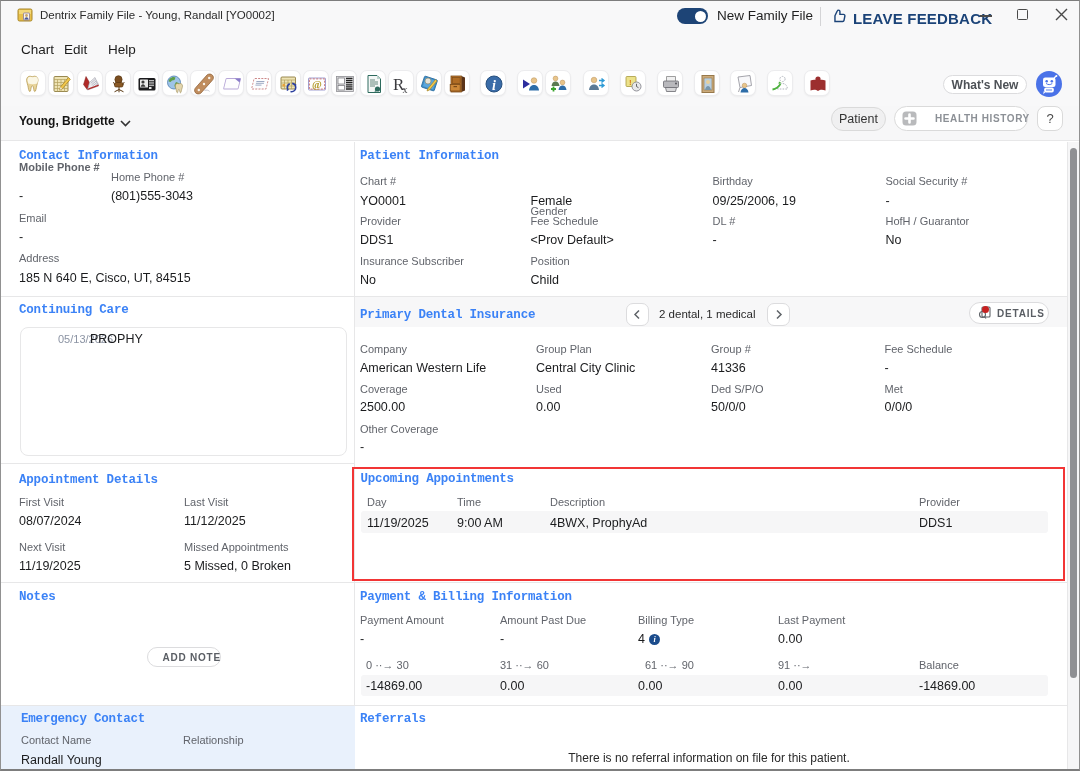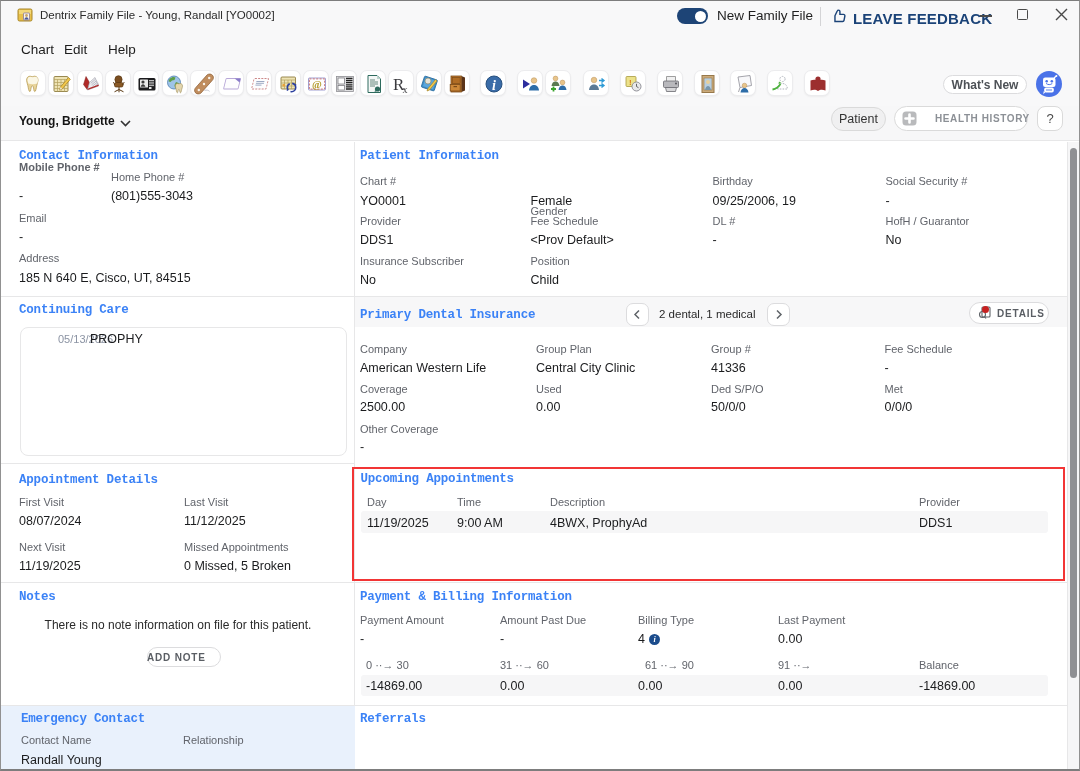--- a/index.html
+++ b/index.html
@@ -315,26 +315,25 @@
   <div class="val" style="left:89px;top:330px;">PROPHY</div>
 
   <div class="hdr" style="left:18px;top:471px;">Appointment Details</div>
   <div class="lbl" style="left:18px;top:494.5px;">First Visit</div>
   <div class="lbl" style="left:183px;top:494.5px;">Last Visit</div>
   <div class="val" style="left:18px;top:512px;">08/07/2024</div>
   <div class="val" style="left:183px;top:512px;">11/12/2025</div>
   <div class="lbl" style="left:18px;top:539.5px;">Next Visit</div>
   <div class="lbl" style="left:183px;top:539.5px;">Missed Appointments</div>
   <div class="val" style="left:18px;top:557px;">11/19/2025</div>
-  <div class="val" style="left:183px;top:557px;">0 Missed, 5 Broken</div>
+  <div class="val" style="left:183px;top:557px;">5 Missed, 0 Broken</div>
 
   <div class="hdr" style="left:18px;top:588px;">Notes</div>
-  <div class="abs" style="left:0;top:617px;width:354px;text-align:center;font-size:12px;color:#2a2a2a;">There is no note information on file for this patient.</div>
   <div class="abs" style="left:146px;top:646px;width:74px;height:20px;border-radius:11px;background:#fff;border:1px solid #dcdcde;"></div>
-  <div class="abs" style="left:146px;top:651px;width:74px;text-align:left;font-size:10px;font-weight:700;letter-spacing:0.8px;color:#5a5e64;">ADD NOTE</div>
+  <div class="abs" style="left:146px;top:651px;width:74px;text-align:right;font-size:10px;font-weight:700;letter-spacing:0.8px;color:#5a5e64;">ADD NOTE</div>
 
   <div class="abs" style="left:0;top:705px;width:354px;height:64px;background:#e9f1fc;"></div>
   <div class="hdr" style="left:20px;top:710px;">Emergency Contact</div>
   <div class="lbl" style="left:20px;top:733px;">Contact Name</div>
   <div class="lbl" style="left:182px;top:733px;">Relationship</div>
   <div class="val" style="left:20px;top:750.5px;">Randall Young</div>
   <div class="val" style="left:182px;top:750.5px;margin-top:16px;">Father</div>
 
   <div class="hdr" style="left:359px;top:146.5px;">Patient Information</div>
   <div class="lbl" style="left:359px;top:174px;">Chart #</div>
@@ -426,14 +425,15 @@
   <div class="lbl" style="left:777px;top:657.5px;">91 ··→</div>
   <div class="lbl" style="left:918px;top:657.5px;">Balance</div>
   <div class="abs" style="left:360px;top:674px;width:687px;height:21px;background:#f6f6f7;border-radius:3px;"></div>
   <div class="val" style="left:365px;top:676.5px;">-14869.00</div>
   <div class="val" style="left:499px;top:676.5px;">0.00</div>
   <div class="val" style="left:637px;top:676.5px;">0.00</div>
   <div class="val" style="left:777px;top:676.5px;">0.00</div>
   <div class="val" style="left:918px;top:676.5px;">-14869.00</div>
 
   <div class="hdr" style="left:359px;top:709.5px;">Referrals</div>
+  <div class="abs" style="left:359px;top:750px;width:698px;text-align:center;font-size:12px;color:#2a2a2a;">There is no referral information on file for this patient.</div>
 
 </div>
 
 </body></html>

